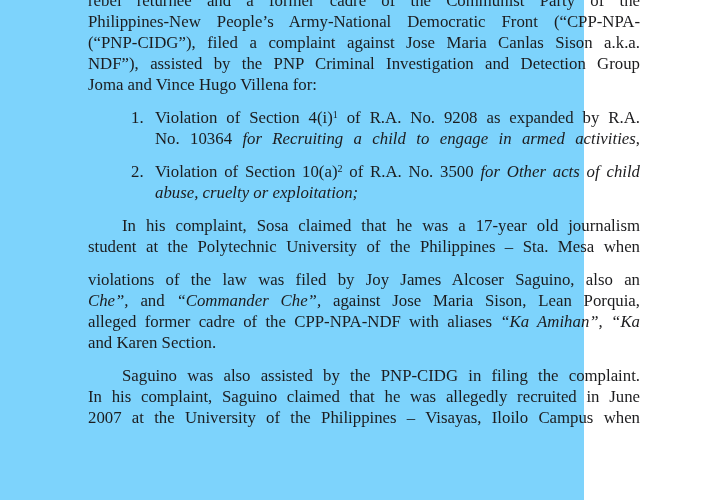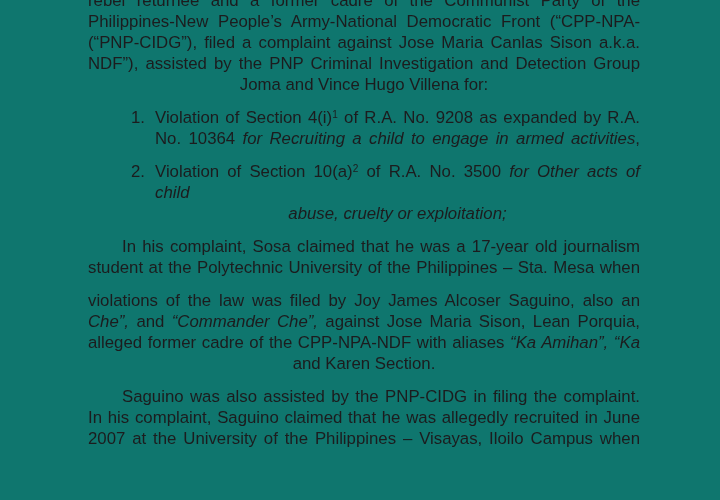--- a/index.html
+++ b/index.html
@@ -5,41 +5,41 @@
   html, body {
     margin: 0;
     padding: 0;
     width: 720px;
     height: 500px;
     overflow: hidden;
     background: #ffffff;
   }
   .page {
     position: relative;
-    width: 720px;
+    width: 584px;
     height: 500px;
-    background: #0f766e;
-    font-family: Liberation Sans, sans-serif;
+    background: #7dd3fc;
+    font-family: Liberation Serif, serif;
     color: #1c1c1e;
   }
   .doc-body {
     position: absolute;
     left: 88px;
     top: -10px;
     width: 552px;
     font-size: 16.8px;
     line-height: 21px;
   }
   .doc-body > div {
     margin: 0 0 12px 0;
   }
   
   .doc-body > div:nth-child(4) { margin-top: 4px; }
   .line {
-    text-align: center;
+    text-align: left;
     white-space: normal;
   }
   .line.j {
     text-align: justify;
     text-align-last: justify;
     -moz-text-align-last: justify;
   }
   .line.ind {
     padding-left: 34px;
   }

